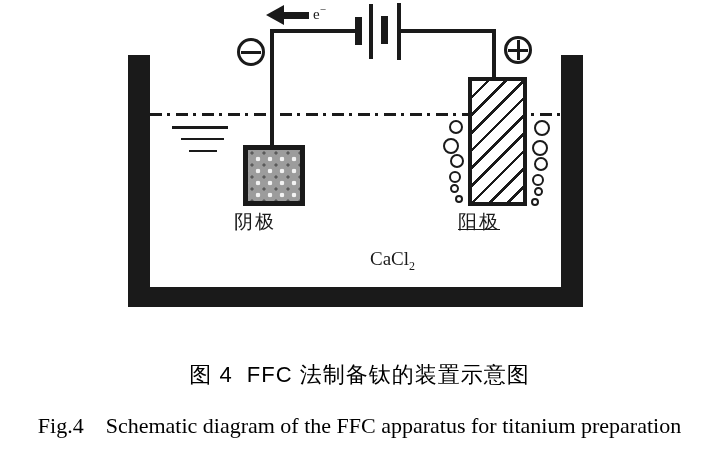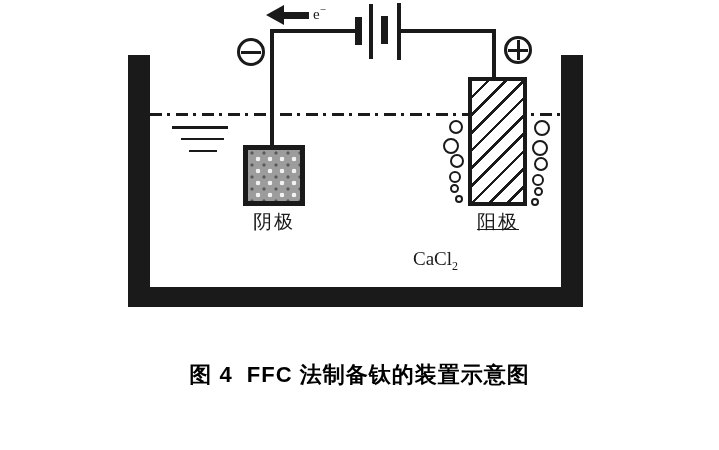--- a/index.html
+++ b/index.html
@@ -64,30 +64,30 @@
 
   
   .anode{left:468px;top:77px;width:59px;height:129px;border:4px solid var(--line);
     background-color:var(--background);
     background-image:repeating-linear-gradient(135deg,transparent 0 10px,var(--line) 10px 12.5px);}
 
   
   .bubble{border:2.5px solid var(--line);border-radius:50%;background:var(--background);}
 
   
-  .zh-label{width:80px;text-align:center;font-size:19px;color:var(--line);letter-spacing:2px;}
+  .zh-label{width:80px;text-align:left;font-size:19px;color:var(--line);letter-spacing:2px;}
   .cathode-label{left:234px;top:209px;}
   .anode-label{left:458px;top:209px;text-decoration:underline;}
 
   
-  .electrolyte{left:370px;top:248px;font-family:"Liberation Serif",serif;font-size:19px;color:var(--line);margin-left:43px;}
+  .electrolyte{left:370px;top:248px;font-family:"Liberation Serif",serif;font-size:19px;color:var(--line);}
   .electrolyte sub{font-size:12px;}
 
   
-  .caption-zh{left:0;top:360px;width:719px;text-align:center;font-weight:700;font-size:22px;
+  .caption-zh{left:0;top:360px;width:719px;text-align:center;font-weight:400;font-size:22px;
     letter-spacing:1px;color:#000;white-space:pre;}
   .caption-en{left:0;top:413px;width:719px;text-align:center;font-family:"Liberation Serif",serif;
     font-size:22px;color:#000;white-space:pre;}
 </style>
 </head>
 <body>
 
 <div class="page">
   <div class="abs diagram">
 
@@ -137,13 +137,14 @@
     <div class="abs bubble" style="left:532px;top:174px;width:12px;height:12px;"></div>
     <div class="abs bubble" style="left:534px;top:187px;width:9px;height:9px;"></div>
     <div class="abs bubble" style="left:531px;top:198px;width:8px;height:8px;"></div>
 
     <div class="abs zh-label cathode-label">阴极</div>
     <div class="abs zh-label anode-label">阳极</div>
     <div class="abs electrolyte"><span>CaCl</span><sub>2</sub></div>
   </div>
 
   <div class="abs caption-zh">图 4  FFC 法制备钛的装置示意图</div>
+  <div class="abs caption-en">Fig.4    Schematic diagram of the FFC apparatus for titanium preparation</div>
 </div>
 
 </body></html>

